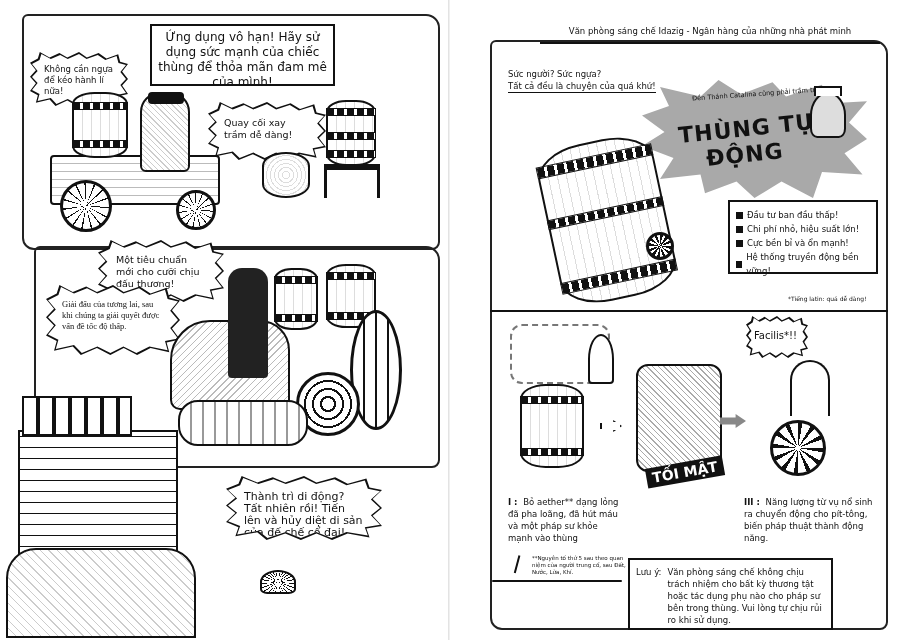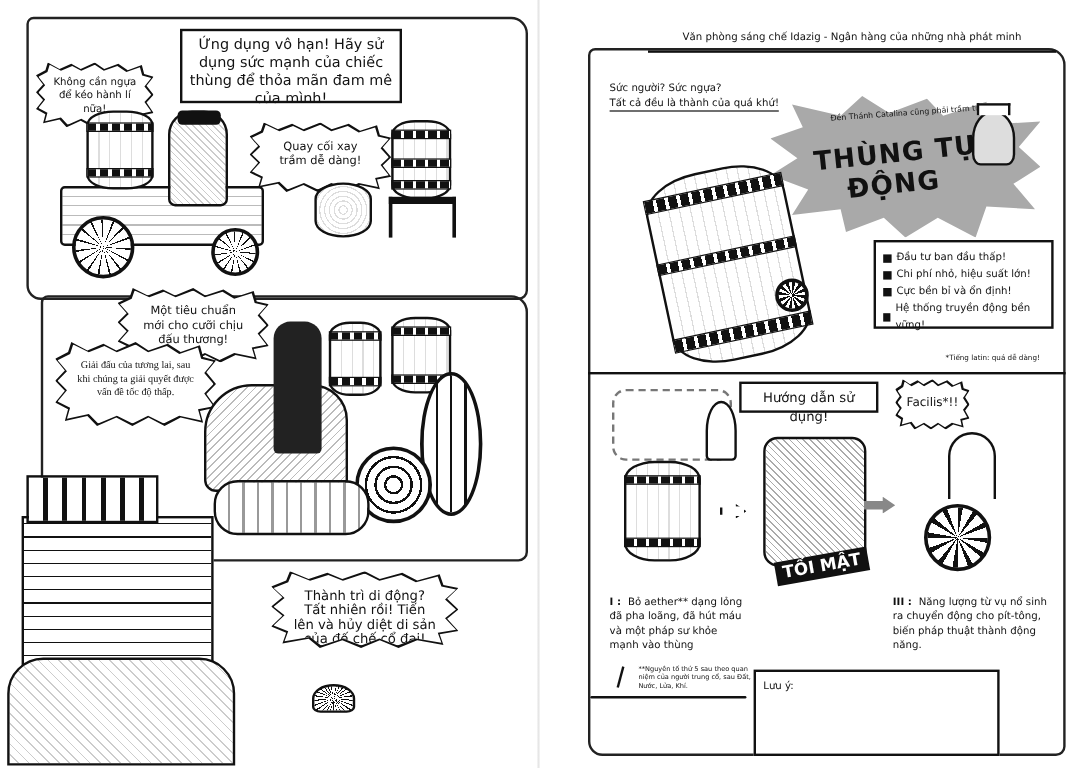--- a/index.html
+++ b/index.html
@@ -4,21 +4,21 @@
 <style>
   * { box-sizing: border-box; margin: 0; padding: 0; }
   html, body { width: 900px; height: 640px; background: #fff; overflow: hidden; }
   body { position: relative; font-family: "DejaVu Sans", sans-serif; color: #111; }
   .page { position: absolute; top: 0; width: 450px; height: 640px; background: #fff; }
   .page.left { left: 0; }
   .page.right { left: 450px; }
   .spine { position: absolute; left: 448px; top: 0; width: 4px; height: 640px; background: linear-gradient(90deg,#ddd,#f6f6f6,#ddd); }
   .frame { position: absolute; border: 2px solid #222; border-radius: 6px 14px 8px 12px; }
   .box { position: absolute; border: 2px solid #111; background: #fff; padding: 4px 6px; text-align: center; font-size: 12px; line-height: 15px; }
-  .burst { position: absolute; background: #fff; text-align: center; font-size: 9.5px; line-height: 12px; padding: 12px 10px;
+  .burst { position: absolute; background: #fff; font-size: 9.5px; line-height: 12px; padding: 12px 10px;
     clip-path: polygon(0% 20%, 8% 12%, 10% 0%, 20% 10%, 30% 2%, 38% 10%, 50% 0%, 58% 10%, 70% 2%, 78% 12%, 90% 4%, 92% 18%, 100% 22%, 94% 36%, 100% 50%, 94% 62%, 100% 78%, 90% 82%, 92% 96%, 78% 90%, 68% 100%, 58% 90%, 48% 100%, 38% 90%, 26% 100%, 20% 88%, 6% 94%, 8% 80%, 0% 72%, 6% 58%, 0% 46%, 6% 34%); }
   .burst-outline { position: absolute; background: #111;
     clip-path: polygon(0% 20%, 8% 12%, 10% 0%, 20% 10%, 30% 2%, 38% 10%, 50% 0%, 58% 10%, 70% 2%, 78% 12%, 90% 4%, 92% 18%, 100% 22%, 94% 36%, 100% 50%, 94% 62%, 100% 78%, 90% 82%, 92% 96%, 78% 90%, 68% 100%, 58% 90%, 48% 100%, 38% 90%, 26% 100%, 20% 88%, 6% 94%, 8% 80%, 0% 72%, 6% 58%, 0% 46%, 6% 34%); }
   .barrel { position: absolute; border: 2px solid #111; border-radius: 40% / 18%; background: repeating-linear-gradient(90deg, #fff 0 8px, #ddd 8px 9px); }
   .barrel .hoop { position: absolute; left: -2px; right: -2px; height: 8px; background: repeating-linear-gradient(90deg, #111 0 7px, #fff 7px 10px); border: 1px solid #111; }
   .txt { position: absolute; font-size: 9px; line-height: 12px; }
   .header-scroll { position: absolute; left: 90px; top: 18px; width: 340px; height: 26px; border-bottom: 2px solid #111; font-size: 8.5px; text-align: center; line-height: 26px; }
   .title-burst { position: absolute; left: 192px; top: 80px; width: 225px; height: 118px; background: #a9a9a9;
     clip-path: polygon(0% 30%, 12% 22%, 8% 6%, 26% 14%, 34% 0%, 44% 12%, 58% 2%, 64% 14%, 80% 4%, 82% 20%, 100% 18%, 92% 36%, 100% 50%, 90% 62%, 98% 80%, 80% 78%, 76% 100%, 62% 86%, 50% 100%, 42% 86%, 28% 96%, 26% 80%, 8% 84%, 14% 66%, 0% 56%, 10% 44%); }
   .title-text { position: absolute; font-weight: bold; font-size: 22px; letter-spacing: 1px; color: #111; transform: rotate(-6deg); }
@@ -112,21 +112,21 @@
 <div class="page right">
 
   <div class="frame" style="left:40px;top:40px;width:398px;height:590px;"></div>
 
   <div class="header-scroll">
     <span>Văn phòng sáng chế Idazig - Ngân hàng của những nhà phát minh</span>
   </div>
 
   <div class="txt" style="left:58px;top:68px;width:200px;font-size:8.5px;">
     <div>Sức người? Sức ngựa?</div>
-    <div style="border-bottom:1px solid #111;display:inline-block;">Tất cả đều là thành của quá khứ!</div>
+    <div style="border-bottom:1px solid #111;display:inline-block;">Tất cả đều là chuyện của quá khứ!</div>
   </div>
 
   <div class="title-burst"></div>
   <div class="txt" style="left:242px;top:88px;font-size:6.5px;transform:rotate(-4deg);">Đền Thánh Catalina cũng phải trầm trồ!</div>
   <div class="title-text" style="left:228px;top:116px;">THÙNG TỰ</div>
   <div class="title-text" style="left:256px;top:142px;">ĐỘNG</div>
   <div style="position:absolute;left:360px;top:92px;width:36px;height:46px;border:2px solid #111;border-radius:50% 50% 20% 20%;background:#ddd;"></div>
   <div style="position:absolute;left:364px;top:86px;width:28px;height:10px;border:2px solid #111;border-bottom:none;background:#fff;"></div>
 
   <div class="barrel" style="left:98px;top:140px;width:118px;height:160px;transform:rotate(-12deg);">
@@ -140,34 +140,31 @@
     <div class="item">
         <span class="sq"></span>
         <span>Đầu tư ban đầu thấp!</span>
       </div>
     <div class="item">
         <span class="sq"></span>
         <span>Chi phí nhỏ, hiệu suất lớn!</span>
       </div>
     <div class="item">
         <span class="sq"></span>
-        <span>Cực bền bỉ và ổn định!</span>
+        <span>Cực bền bỉ và ổn mạnh!</span>
       </div>
     <div class="item">
         <span class="sq"></span>
         <span>Hệ thống truyền động bền vững!</span>
       </div>
   </div>
   <div class="txt" style="left:338px;top:293px;font-size:6px;">*Tiếng latin: quá dễ dàng!</div>
 
   <div style="position:absolute;left:40px;top:310px;width:398px;height:2px;background:#111;"></div>
 
-  <div class="box" style="left:166px;top:318px;width:116px;height:26px;font-size:11px;line-height:16px;">
-    <span>Hướng dẫn sử dụng!</span>
-  </div>
   <div class="burst-outline" style="left:296px;top:316px;width:62px;height:42px;"></div>
   <div class="burst" style="left:298px;top:318px;width:58px;height:38px;padding:12px 6px;font-size:10px;">
     <span>Facilis*!!</span>
   </div>
 
   <div style="position:absolute;left:60px;top:324px;width:100px;height:60px;border:2px dashed #777;border-radius:12px;"></div>
   <div class="barrel" style="left:70px;top:384px;width:64px;height:84px;">
     <div class="hoop" style="top:10px;"></div>
       <div class="hoop" style="bottom:10px;"></div>
   </div>
@@ -189,14 +186,15 @@
     <span class="num">III :</span>
     <span>Năng lượng từ vụ nổ sinh ra chuyển động cho pít-tông, biến pháp thuật thành động năng.</span>
   </div>
 
   <div style="position:absolute;left:66px;top:556px;width:8px;height:18px;border-left:2px solid #111;transform:rotate(15deg);"></div>
   <div class="txt" style="left:82px;top:555px;width:100px;font-size:5.5px;line-height:7px;">**Nguyên tố thứ 5 sau theo quan niệm của người trung cổ, sau Đất, Nước, Lửa, Khí.</div>
   <div style="position:absolute;left:42px;top:580px;width:130px;height:2px;background:#111;border-radius:2px;"></div>
 
   <div class="note-box">
     <span class="lbl">Lưu ý:</span>
+    <span>Văn phòng sáng chế không chịu trách nhiệm cho bất kỳ thương tật hoặc tác dụng phụ nào cho pháp sư bên trong thùng. Vui lòng tự chịu rủi ro khi sử dụng.</span>
   </div>
 </div>
 
 </body></html>

